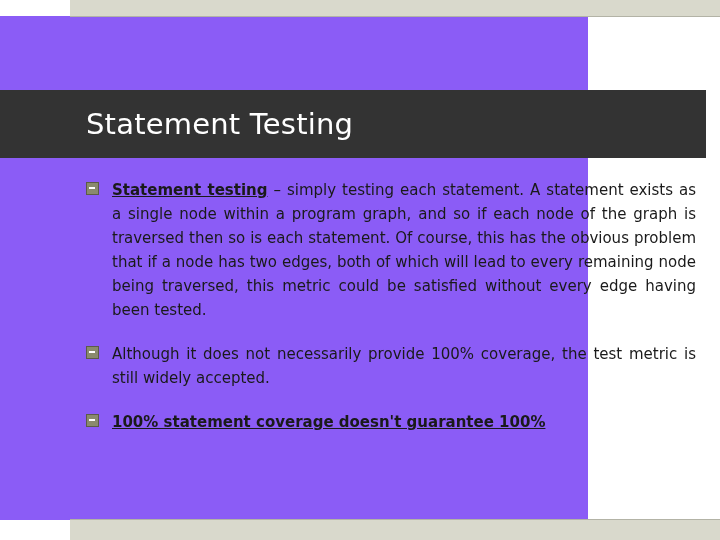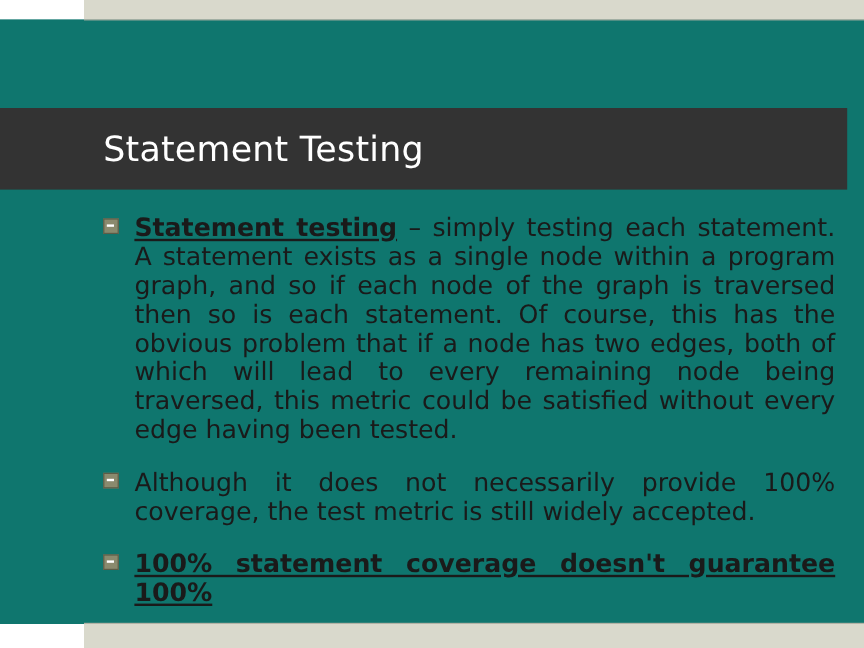--- a/index.html
+++ b/index.html
@@ -8,23 +8,23 @@
   }
   body {
     width: 720px;
     height: 540px;
     background: #ffffff;
     font-family: "DejaVu Sans", sans-serif;
     overflow: hidden;
   }
   .slide {
     position: relative;
-    width: 720px;
+    width: 588px;
     height: 540px;
-    background: #0f766e;
+    background: #8b5cf6;
   }
   
   .top-band {
     position: absolute;
     left: 0;
     top: 0;
     width: 720px;
     height: 16px;
     background: #ffffff;
   }
@@ -104,21 +104,21 @@
   .bullet-marker .inner {
     position: absolute;
     left: 3px;
     top: 5px;
     width: 6px;
     height: 1.5px;
     background: #ffffff;
   }
   .bullet-text {
     margin-left: 26px;
-    font-size: 21px;
+    font-size: 15px;
     line-height: 24px;
     color: #1a1a1a;
     text-align: justify;
     text-justify: inter-word;
   }
   .bullet-text.b1 { width: 584px; }
   .bullet-text.b2 { width: 584px; }
   .bullet-text.b3 { width: 584px; }
   .u { text-decoration: underline; }
   .b { font-weight: bold; }

